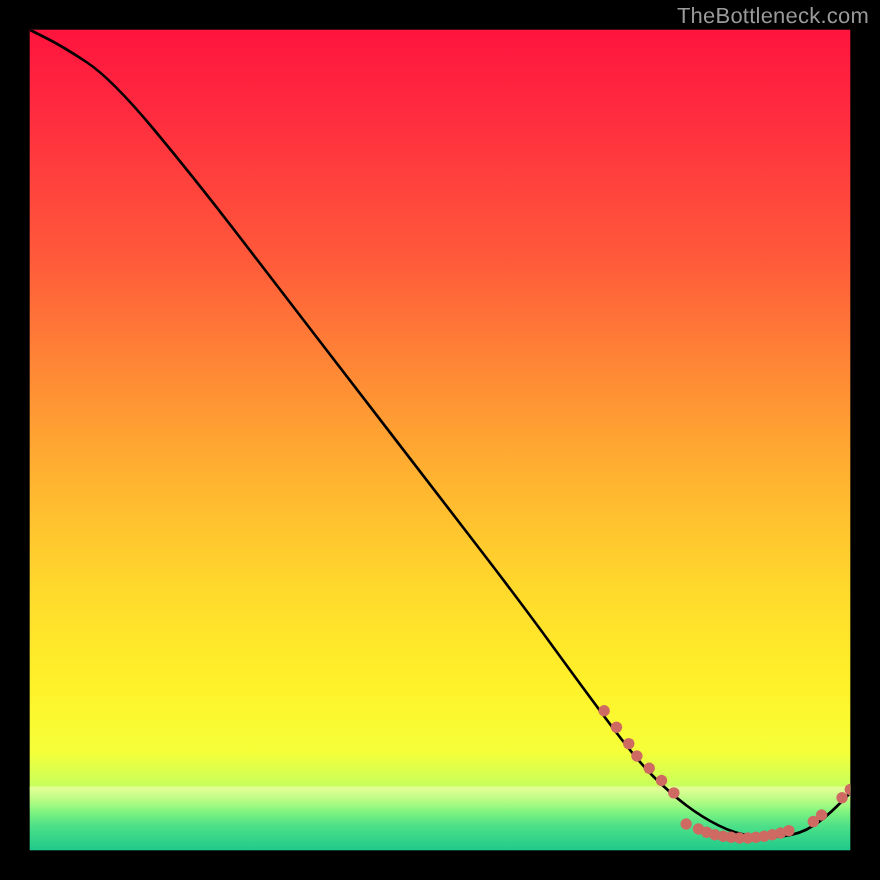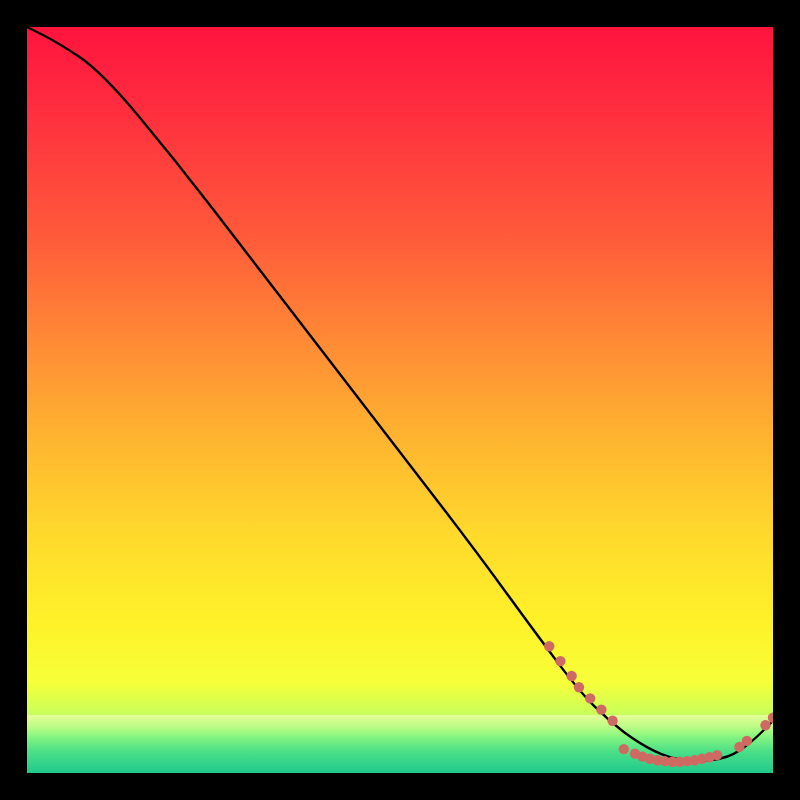--- a/index.html
+++ b/index.html
@@ -100,13 +100,14 @@
           <circle cx="675.1" cy="731.8" r="5.2" fill="#cf6a63"></circle>
           <circle cx="682.6" cy="730.3" r="5.2" fill="#cf6a63"></circle>
           <circle cx="690.1" cy="728.1" r="5.2" fill="#cf6a63"></circle>
           <circle cx="712.4" cy="719.9" r="5.2" fill="#cf6a63"></circle>
           <circle cx="719.9" cy="713.9" r="5.2" fill="#cf6a63"></circle>
           <circle cx="738.5" cy="698.3" r="5.2" fill="#cf6a63"></circle>
           <circle cx="746.0" cy="690.8" r="5.2" fill="#cf6a63"></circle>
         </g>
     </svg>
   </div>
+  <div class="watermark">TheBottleneck.com</div>
 </div>
 
 </body></html>

